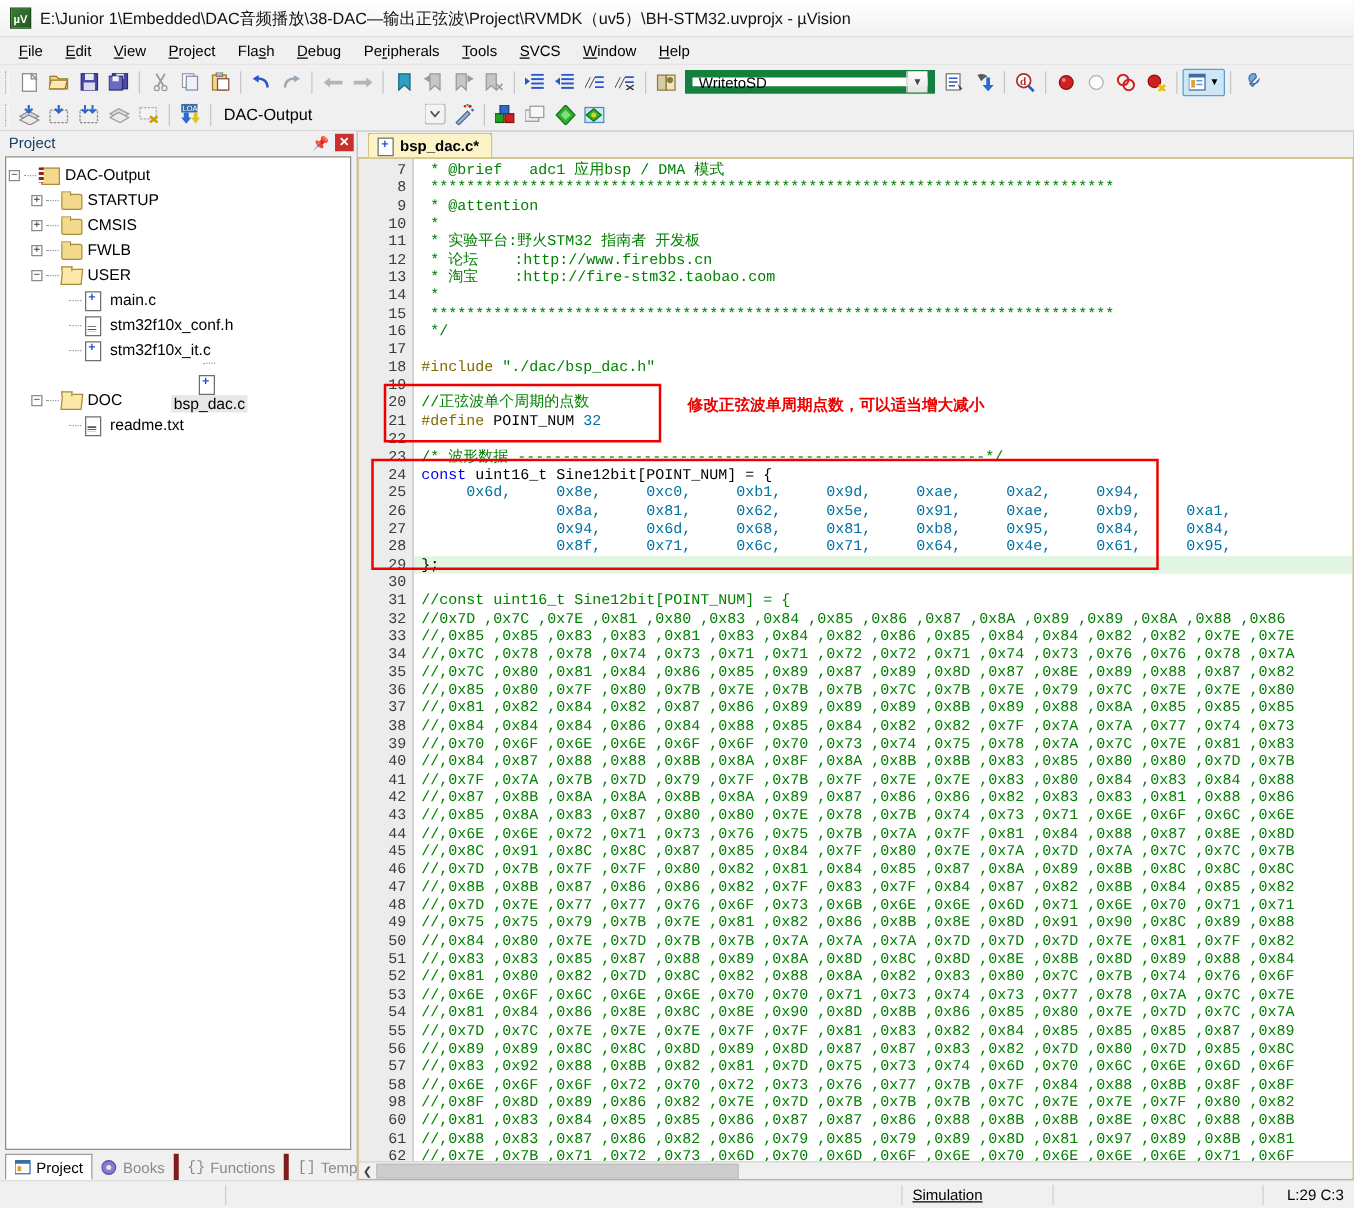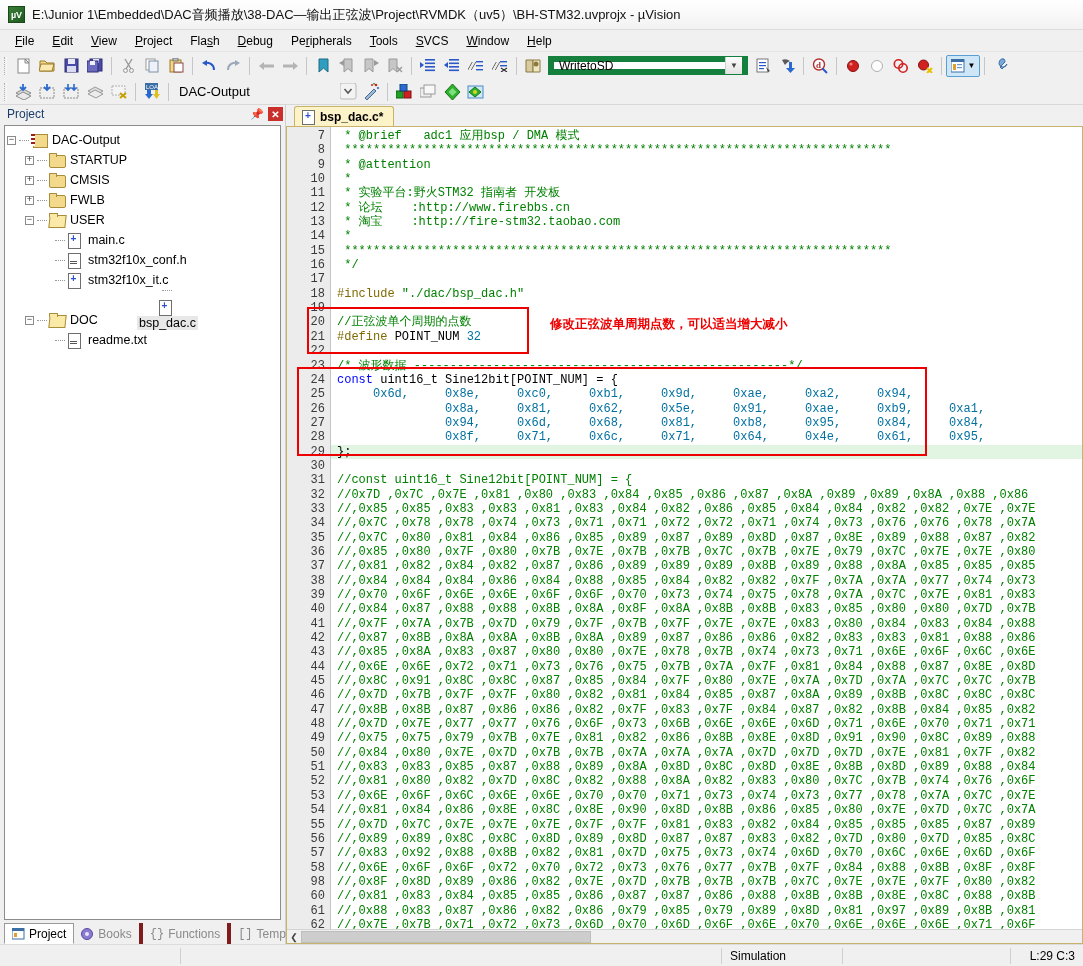--- a/index.html
+++ b/index.html
@@ -980,20 +980,20 @@
         </div>
       </div>
     </div>
   </div>
 
   <div class="statusbar">
     <div class="sb-cell" style="width:180px;"></div>
     <div class="sb-sep"></div>
     <div class="sb-cell" style="width:540px;"></div>
     <div class="sb-sep"></div>
-    <div class="sb-cell" style="width:120px;">Simulation</div>
+    <div class="sb-cell" style="width:120px;text-decoration:underline;">Simulation</div>
     <div class="sb-sep"></div>
     <div class="sb-cell" style="flex:1 1 auto;"></div>
     <div class="sb-sep"></div>
     <div class="sb-cell" style="width:72px;justify-content:flex-end;text-align:center;">L:29 C:3</div>
   </div>
 
 </div>
 
 </body></html>

